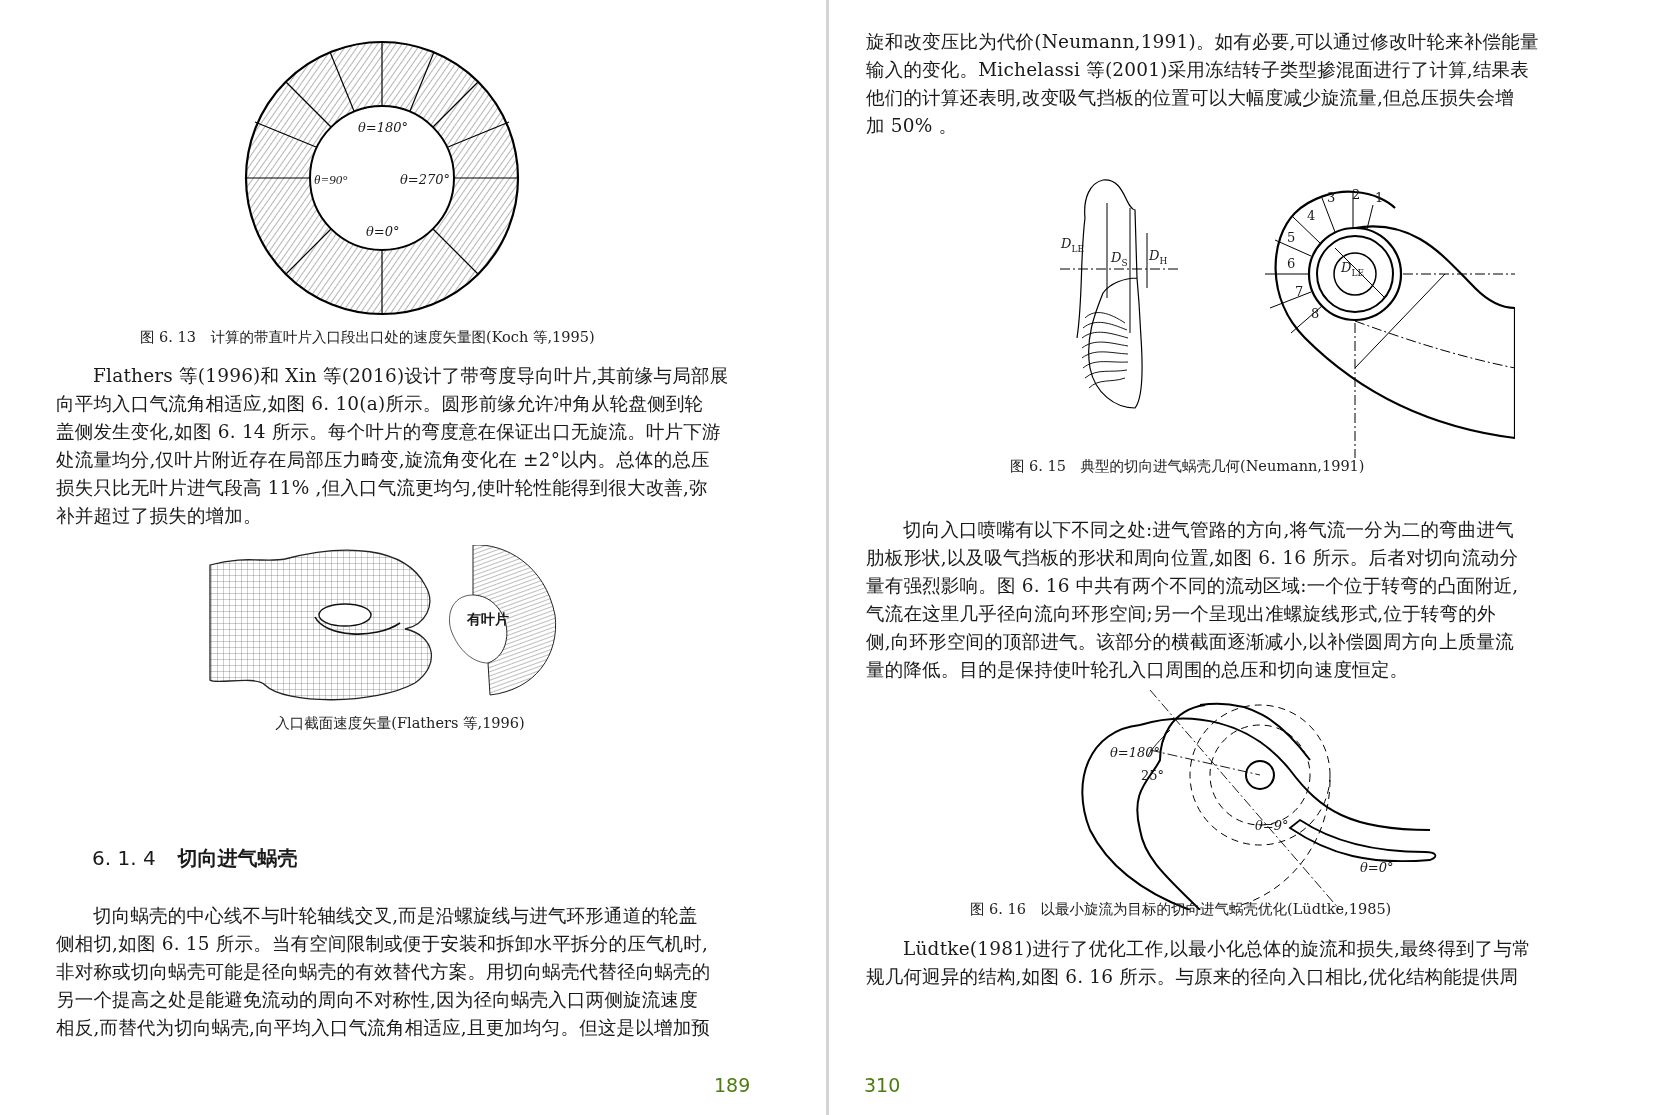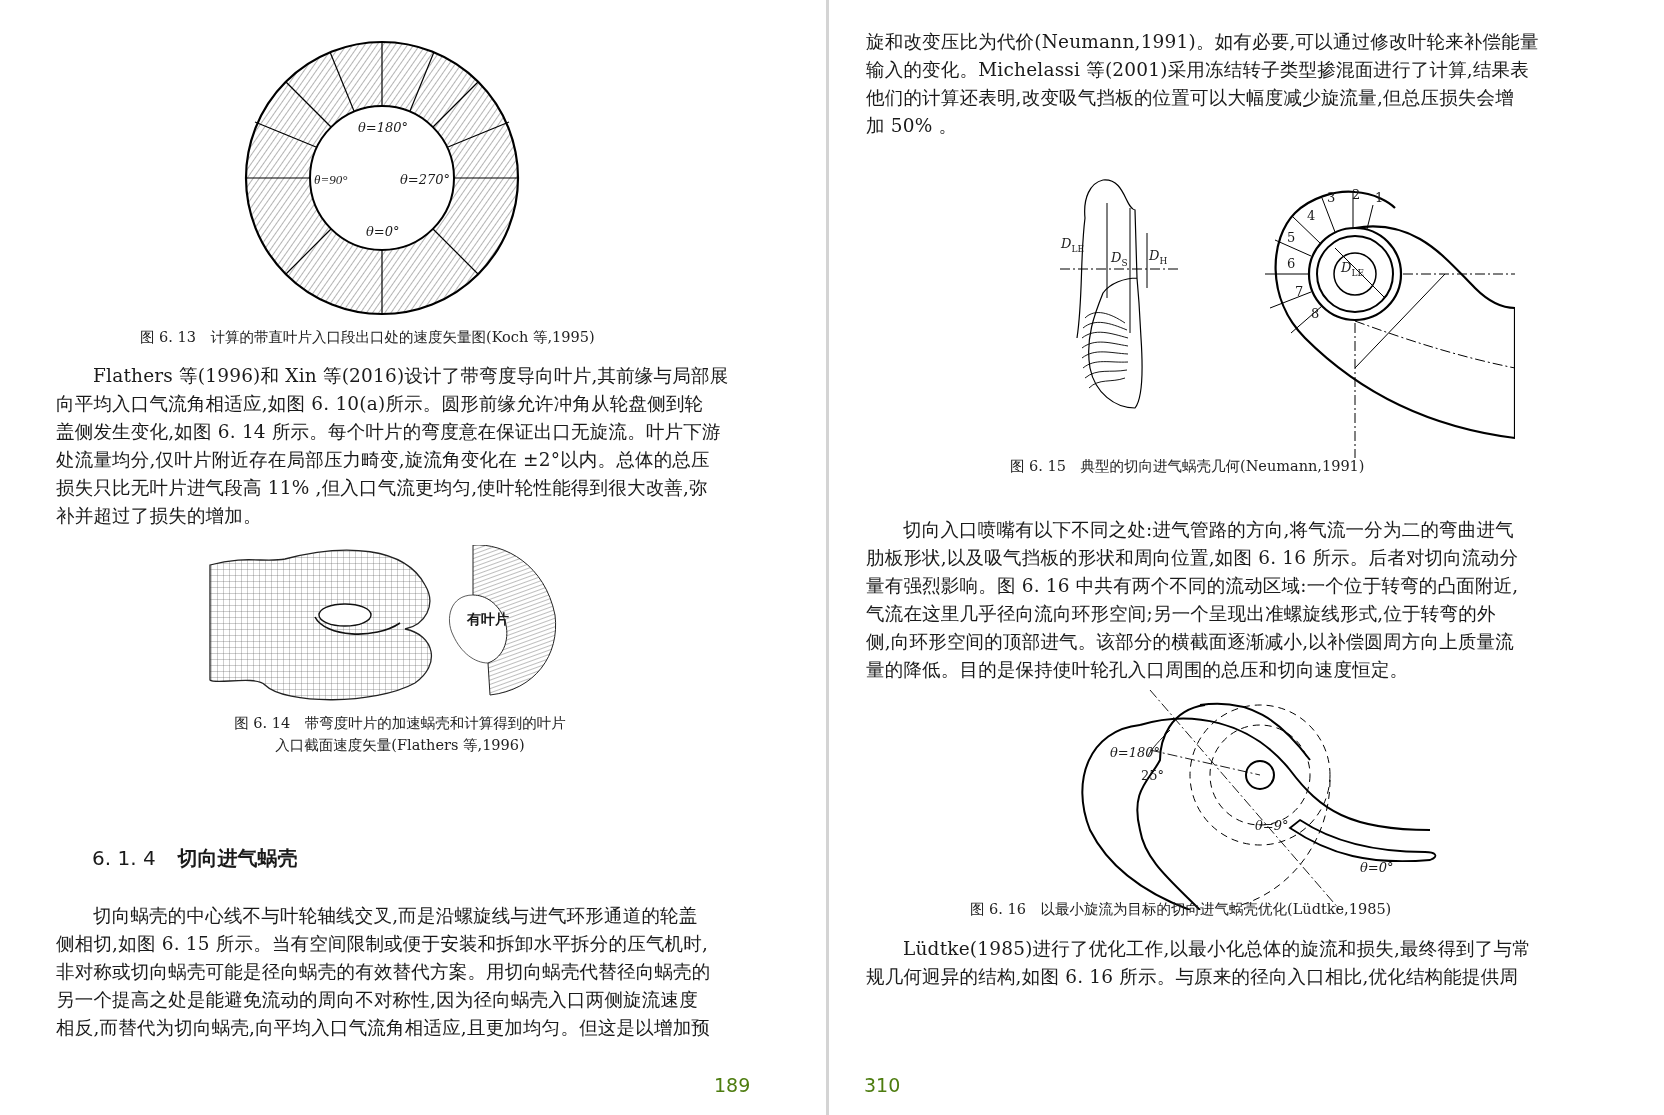--- a/index.html
+++ b/index.html
@@ -77,21 +77,20 @@
       </defs>
       <path d="M5 20 C40 10 60 18 80 14 C140 -2 200 2 220 40 C232 60 220 80 200 84 C230 90 236 120 210 138 C170 160 80 160 60 140 C50 130 10 140 5 135 Z" fill="url(#mesh)" stroke="#222" stroke-width="1.3"></path>
       <ellipse cx="140" cy="70" rx="26" ry="11" fill="#fff" stroke="#111" stroke-width="1.4"></ellipse>
       <path d="M110 72 C120 92 170 95 195 78" fill="none" stroke="#111" stroke-width="1.6"></path>
       <path d="M268 0 C300 -2 340 20 350 70 C355 110 330 145 285 150 L283 118 C300 112 305 92 300 76 C294 58 280 50 268 50 Z" fill="url(#rays)" stroke="#222" stroke-width="1"></path>
       <path d="M268 50 C245 50 240 74 248 90 C256 108 270 118 283 118" fill="#fff" stroke="#333" stroke-width="0.8"></path>
     </svg>
     <span class="fig-label fig-label-up" style="left:262px; top:66px; font-size:14px; font-weight:bold;">有叶片</span>
   </div>
   <div class="caption" style="left:200px; top:712px; width:400px;">
-    <div>图 6. 14　带弯度叶片的加速蜗壳和计算得到的叶片</div>
     <div>入口截面速度矢量(Flathers 等,1996)</div>
   </div>
 
   <div class="heading" style="left:92px; top:845px;">
     <span class="num">6. 1. 4</span><span>切向进气蜗壳</span>
   </div>
 
   <div class="para" style="left:56px; top:902px;">
     <span class="line" style="padding-left:37px;">切向蜗壳的中心线不与叶轮轴线交叉,而是沿螺旋线与进气环形通道的轮盖</span>
     <span class="line">侧相切,如图 6. 15 所示。当有空间限制或便于安装和拆卸水平拆分的压气机时,</span>
@@ -198,18 +197,18 @@
       </g>
     </svg>
     <span class="fig-label fig-label-up" style="left:111px; top:40px;margin-top:48px;">25°</span>
     <span class="fig-label" style="left:80px; top:65px;">θ=180°</span>
     <span class="fig-label" style="left:225px; top:138px;">θ=9°</span>
     <span class="fig-label" style="left:330px; top:180px;">θ=0°</span>
   </div>
   <div class="caption" style="left:140px; top:898px;">图 6. 16　以最小旋流为目标的切向进气蜗壳优化(Lüdtke,1985)</div>
 
   <div class="para" style="left:36px; top:935px;">
-    <span class="line" style="padding-left:37px;">Lüdtke(1985)进行了优化工作,以最小化总体的旋流和损失,最终得到了与常</span>
+    <span class="line" style="padding-left:37px;">Lüdtke(1981)进行了优化工作,以最小化总体的旋流和损失,最终得到了与常</span>
     <span class="line">规几何迥异的结构,如图 6. 16 所示。与原来的径向入口相比,优化结构能提供周</span>
   </div>
 
   <div class="pagenum" style="left:34px; top:1074px;">310</div>
 </div>
 
 </body></html>

